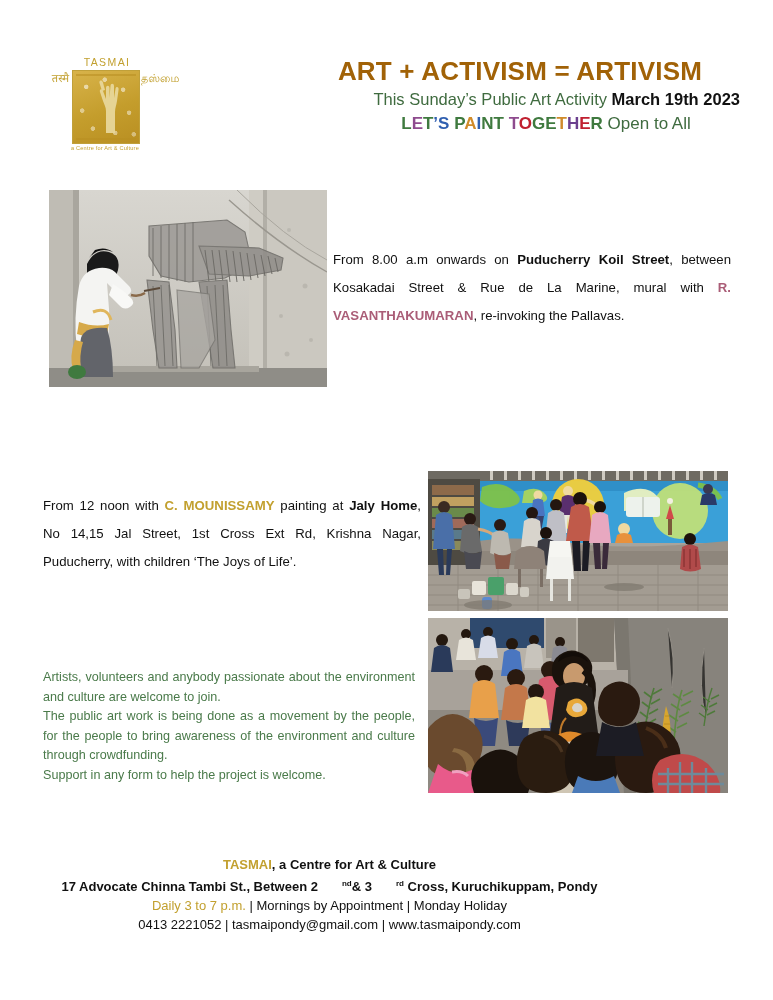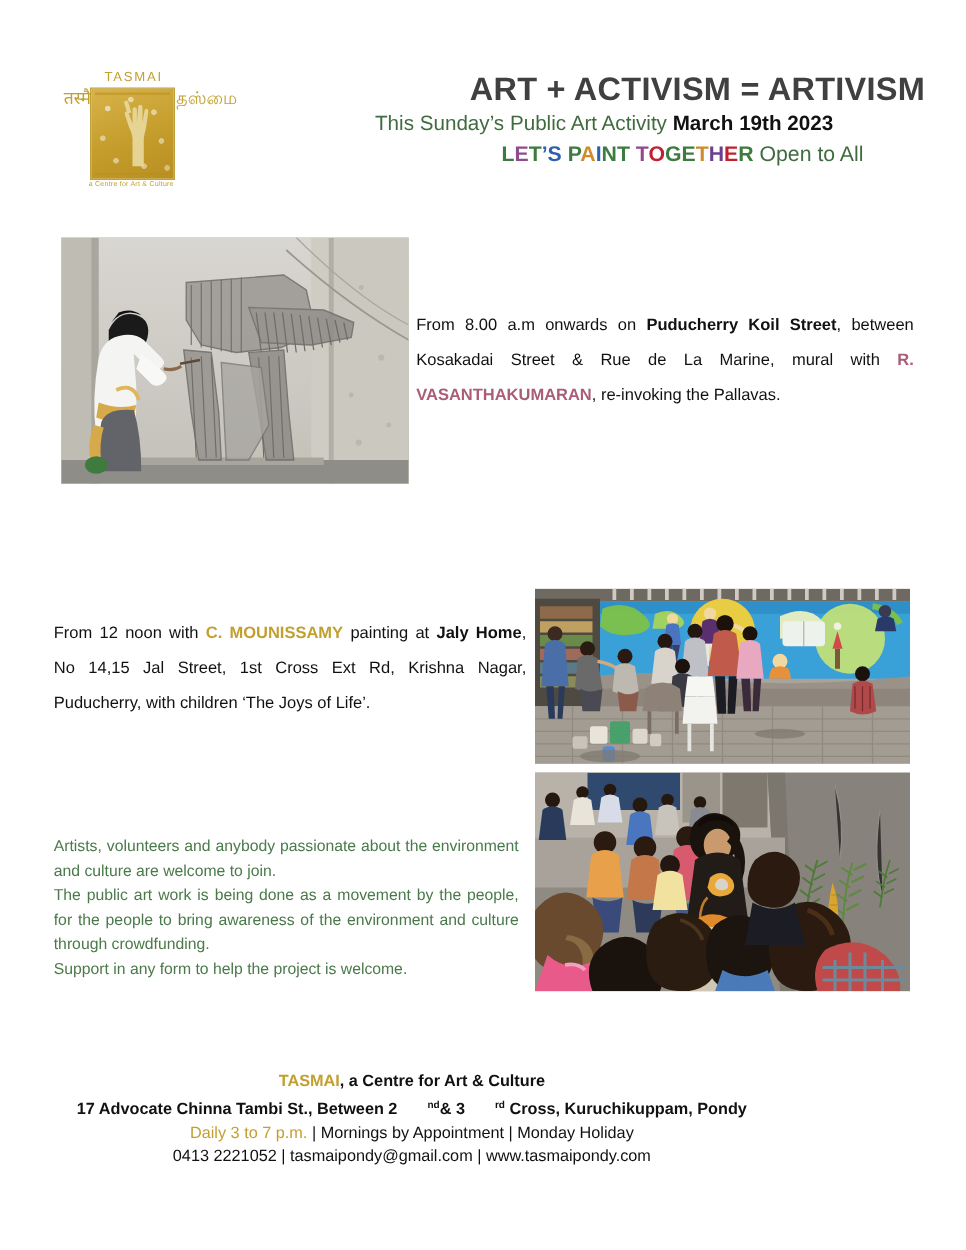--- a/index.html
+++ b/index.html
@@ -58,52 +58,52 @@
     border: 1px solid #c0a03a;
   }
   .logo-hand {
     position: absolute;
     left: 0; top: 0; width: 100%; height: 100%;
   }
   .logo-script {
     position: absolute;
     top: 20px;
     width: 18px;
-    font-size: 14px;
+    font-size: 11px;
     line-height: 13px;
     color: #c2a02f;
-    text-align: left;
+    text-align: right;
   }
   .logo-script.left { left: 5px; }
   .logo-script.right { left: 95px; }
   .logo-caption {
     position: absolute;
     left: 0; top: 93px; width: 118px;
     text-align: center;
     font-size: 5.6px;
     letter-spacing: .2px;
     color: #c2a02f;
   }
 
   .head-lines {
     position: absolute;
     left: 300px; top: 56px;
     width: 440px;
   }
   .h-line1 {
-    text-align: right;
+    text-align: center;
     font-size: 26px;
     font-weight: bold;
-    color: #404040;
+    color: #a16207;
     letter-spacing: .2px;
     line-height: 30px;
     white-space: nowrap;
   }
   .h-line2 {
-    text-align: left;
+    text-align: right;
     font-size: 16.5px;
     line-height: 26px;
     color: #3f6b3f;
     white-space: nowrap;
   }
   .h-line2 .date {
     color: #111111;
     font-weight: bold;
   }
   .h-line3 {

